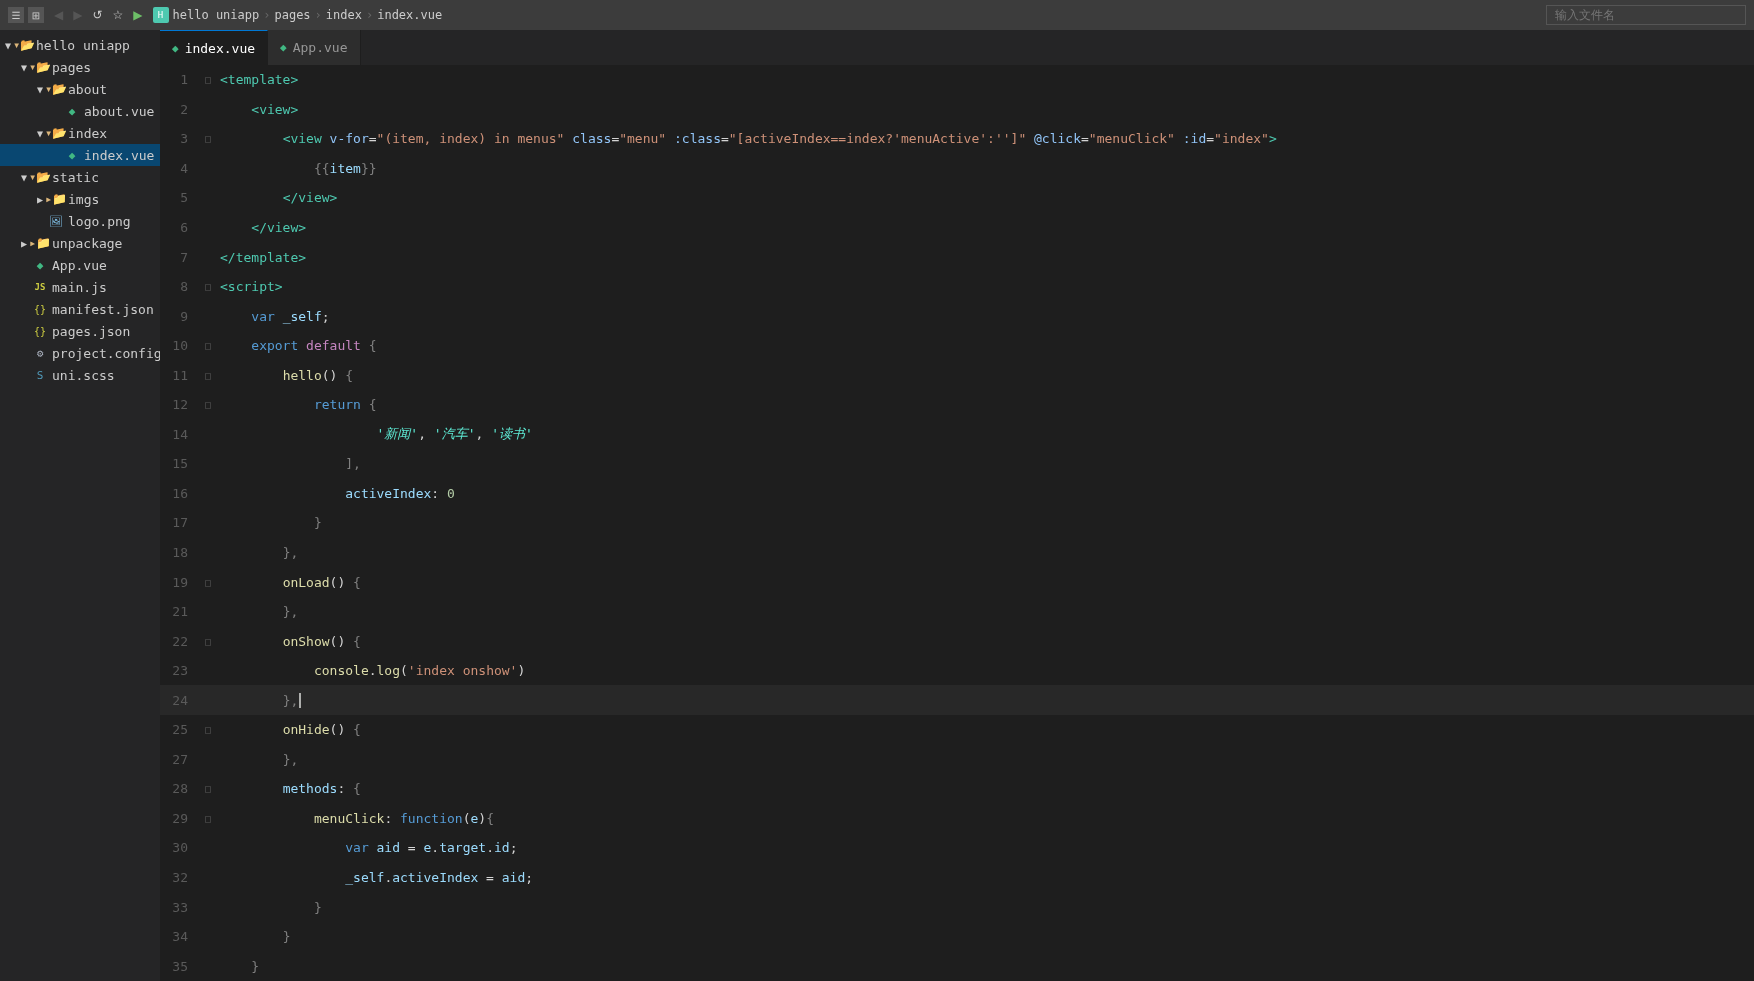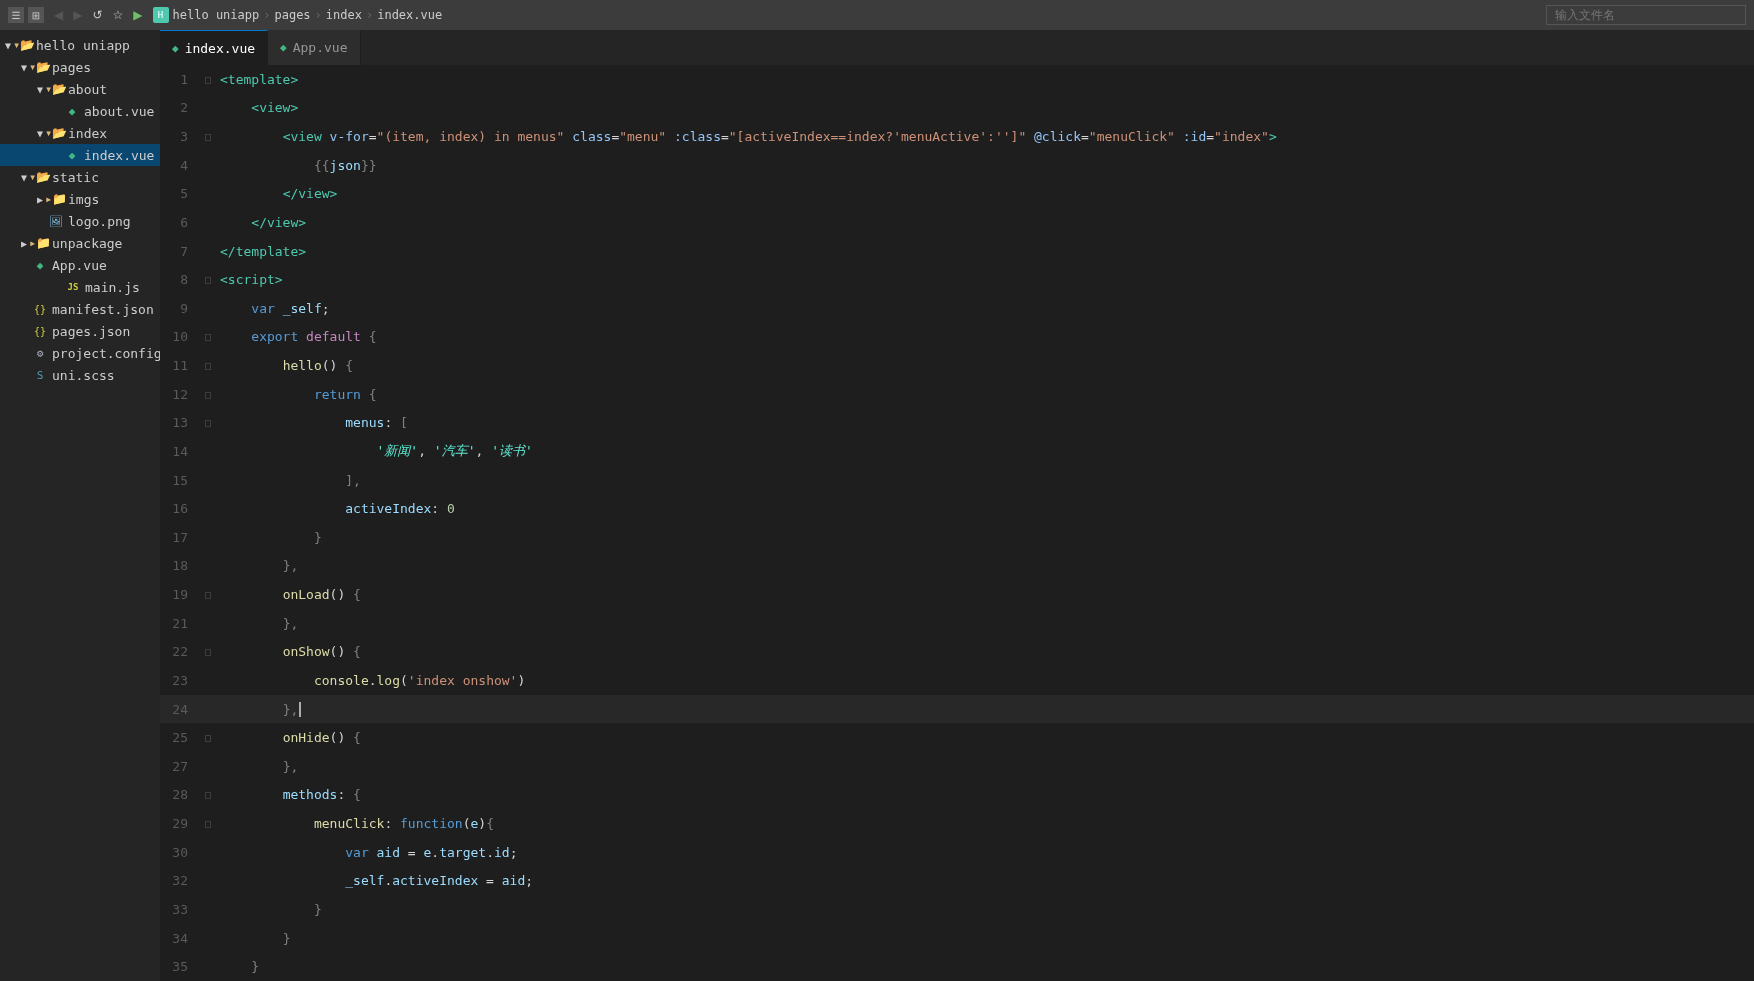--- a/index.html
+++ b/index.html
@@ -329,21 +329,21 @@
       <div class="tree-item" style="padding-left: 16px;">
         <span class="tree-arrow">▶</span>
         <span class="tree-icon icon-folder" style="font-size: 12px;">▸📁</span>
         <span class="tree-label">unpackage</span>
       </div>
       <div class="tree-item" style="padding-left: 16px;">
         <span class="tree-arrow"></span>
         <span class="tree-icon icon-vue" style="color: rgb(65, 184, 131);">◆</span>
         <span class="tree-label">App.vue</span>
       </div>
-      <div class="tree-item" style="padding-left: 9px; margin-left: 40px;">
+      <div class="tree-item" style="padding-left: 16px;">
         <span class="tree-arrow"></span>
         <span class="tree-icon icon-js" style="font-size: 9px; color: rgb(203, 203, 65); font-weight: bold;">JS</span>
         <span class="tree-label">main.js</span>
       </div>
       <div class="tree-item" style="padding-left: 16px;">
         <span class="tree-arrow"></span>
         <span class="tree-icon icon-json" style="font-size: 10px; color: rgb(203, 203, 65);">{}</span>
         <span class="tree-label">manifest.json</span>
       </div>
       <div class="tree-item" style="padding-left: 16px;">
@@ -393,21 +393,21 @@
 
         <div class="code-line">
           <span class="line-num">3</span>
           <span class="line-fold">□</span>
           <span class="line-content">        <span class="tag">&lt;view</span> <span class="attr">v-for</span>=<span class="str">"(item, index) in menus"</span> <span class="attr">class</span>=<span class="str">"menu"</span> <span class="attr">:class</span>=<span class="str">"[activeIndex==index?'menuActive':'']"</span> <span class="attr">@click</span>=<span class="str">"menuClick"</span> <span class="attr">:id</span>=<span class="str">"index"</span><span class="tag">&gt;</span></span>
         </div>
 
         <div class="code-line">
           <span class="line-num">4</span>
           <span class="line-fold"></span>
-          <span class="line-content">            <span class="punct">{{</span><span class="prop">json</span><span class="punct">}}</span></span>
+          <span class="line-content">            <span class="punct">{{</span><span class="prop">item</span><span class="punct">}}</span></span>
         </div>
 
         <div class="code-line">
           <span class="line-num">5</span>
           <span class="line-fold"></span>
           <span class="line-content">        <span class="tag">&lt;/view&gt;</span></span>
         </div>
 
         <div class="code-line">
           <span class="line-num">6</span>
@@ -444,25 +444,20 @@
           <span class="line-fold">□</span>
           <span class="line-content">        <span class="fn">hello</span>() <span class="punct">{</span></span>
         </div>
 
         <div class="code-line">
           <span class="line-num">12</span>
           <span class="line-fold">□</span>
           <span class="line-content">            <span class="kw">return</span> <span class="punct">{</span></span>
         </div>
 
-        <div class="code-line">
-          <span class="line-num">13</span>
-          <span class="line-fold">□</span>
-          <span class="line-content">                <span class="prop">menus</span>: <span class="punct">[</span></span>
-        </div>
 
         <div class="code-line">
           <span class="line-num">14</span>
           <span class="line-fold"></span>
           <span class="line-content">                    <span class="green-str">'新闻'</span>, <span class="green-str">'汽车'</span>, <span class="green-str">'读书'</span></span>
         </div>
 
         <div class="code-line">
           <span class="line-num">15</span>
           <span class="line-fold"></span>

